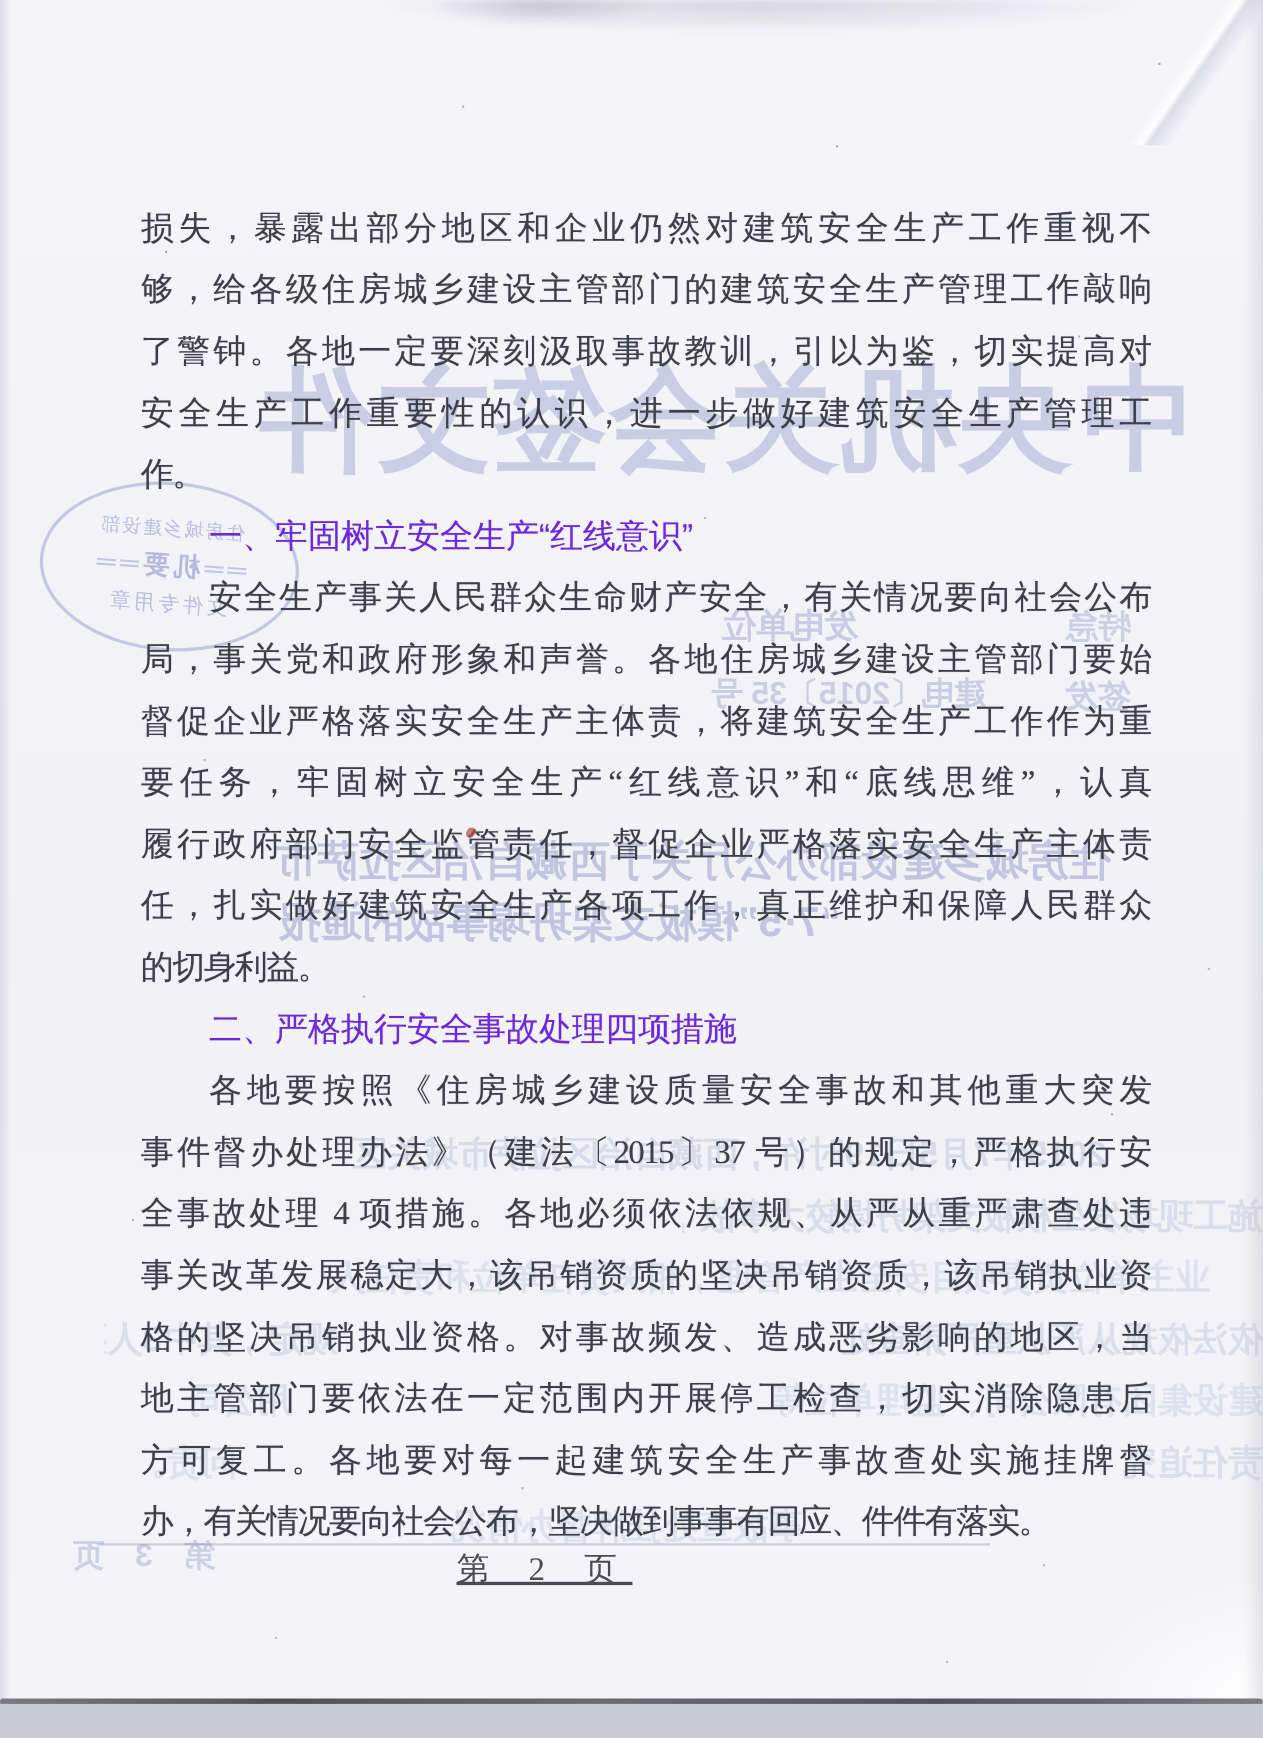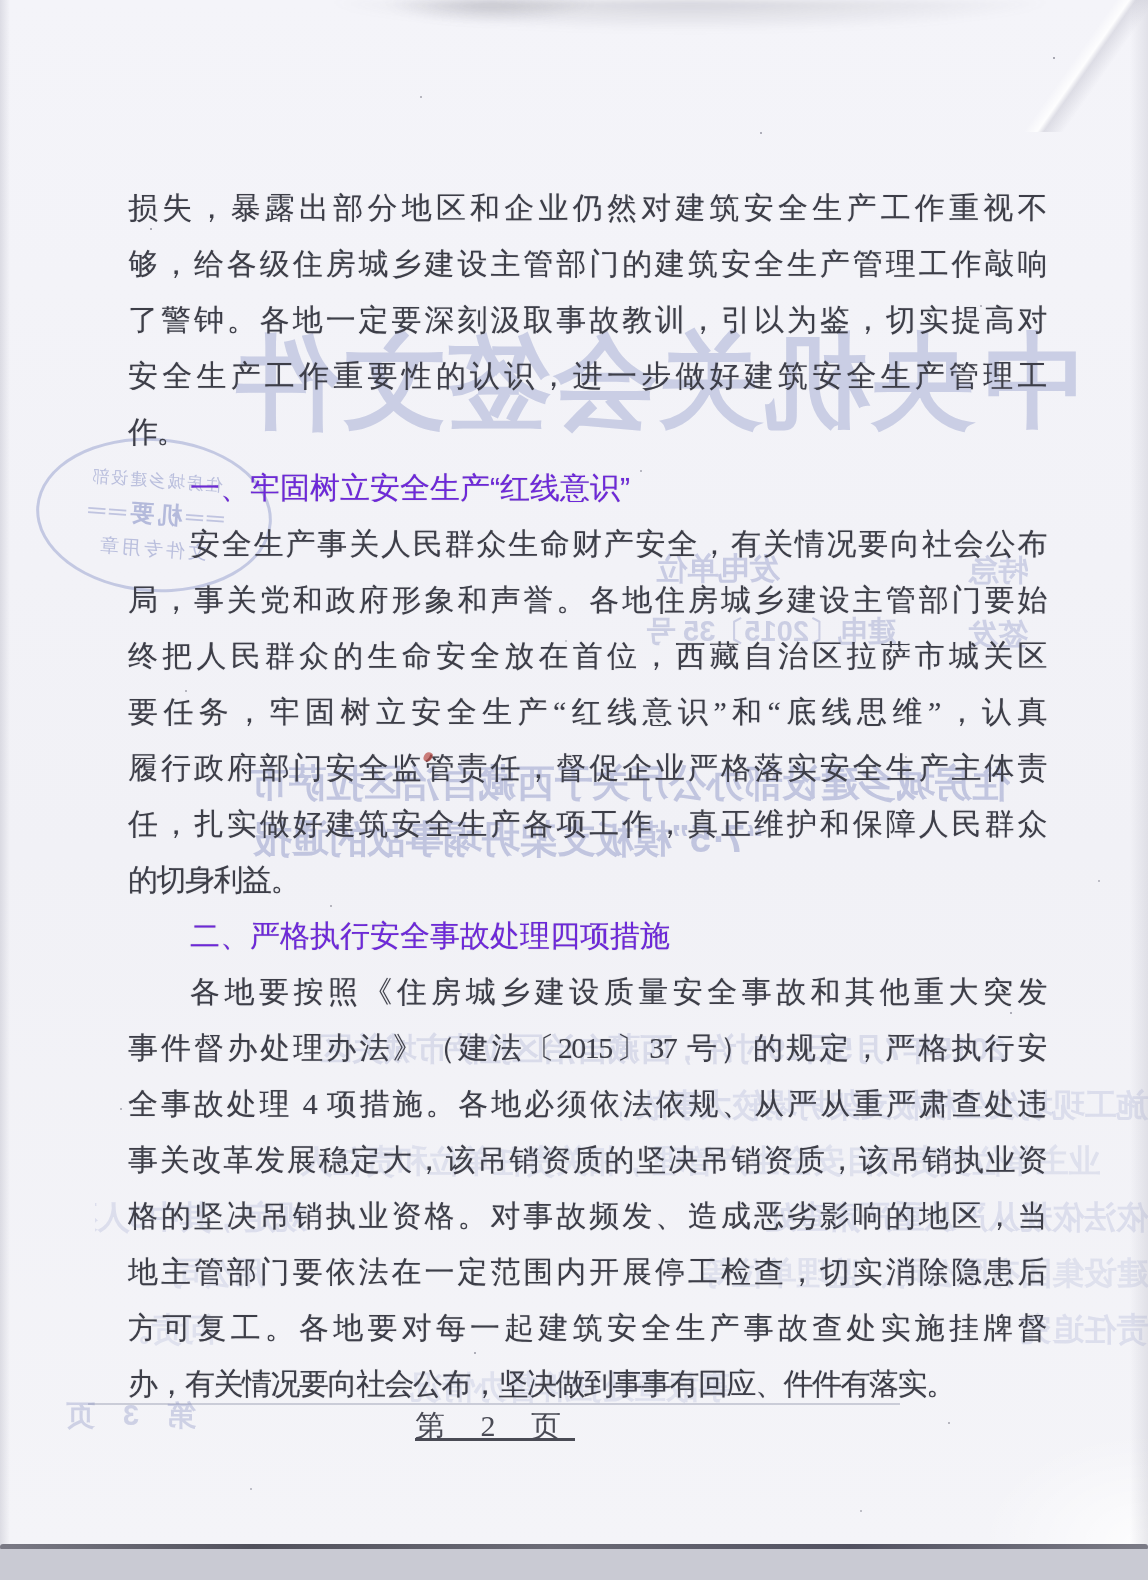--- a/index.html
+++ b/index.html
@@ -97,21 +97,21 @@
 
   <div class="text-column">
       <div class="tline">损失，暴露出部分地区和企业仍然对建筑安全生产工作重视不</div>
       <div class="tline">够，给各级住房城乡建设主管部门的建筑安全生产管理工作敲响</div>
       <div class="tline">了警钟。各地一定要深刻汲取事故教训，引以为鉴，切实提高对</div>
       <div class="tline">安全生产工作重要性的认识，进一步做好建筑安全生产管理工</div>
       <div class="tline endline">作。</div>
       <div class="tline heading endline">一、牢固树立安全生产“红线意识”</div>
       <div class="tline indent">安全生产事关人民群众生命财产安全，有关情况要向社会公布</div>
       <div class="tline">局，事关党和政府形象和声誉。各地住房城乡建设主管部门要始</div>
-      <div class="tline">终把人民群众的生命安全放在首位，西藏自治区拉萨市城关区</div>
+      <div class="tline">督促企业严格落实安全生产主体责，将建筑安全生产工作作为重</div>
       <div class="tline">要任务，牢固树立安全生产“红线意识”和“底线思维”，认真</div>
       <div class="tline">履行政府部门安全监管责任，督促企业严格落实安全生产主体责</div>
       <div class="tline">任，扎实做好建筑安全生产各项工作，真正维护和保障人民群众</div>
       <div class="tline endline">的切身利益。</div>
       <div class="tline heading endline">二、严格执行安全事故处理四项措施</div>
       <div class="tline indent">各地要按照《住房城乡建设质量安全事故和其他重大突发</div>
       <div class="tline">事件督办处理办法》（建法〔2015〕37 号）的规定，严格执行安</div>
       <div class="tline">全事故处理 4 项措施。各地必须依法依规、从严从重严肃查处违</div>
       <div class="tline">事关改革发展稳定大，该吊销资质的坚决吊销资质，该吊销执业资</div>
       <div class="tline">格的坚决吊销执业资格。对事故频发、造成恶劣影响的地区，当</div>

